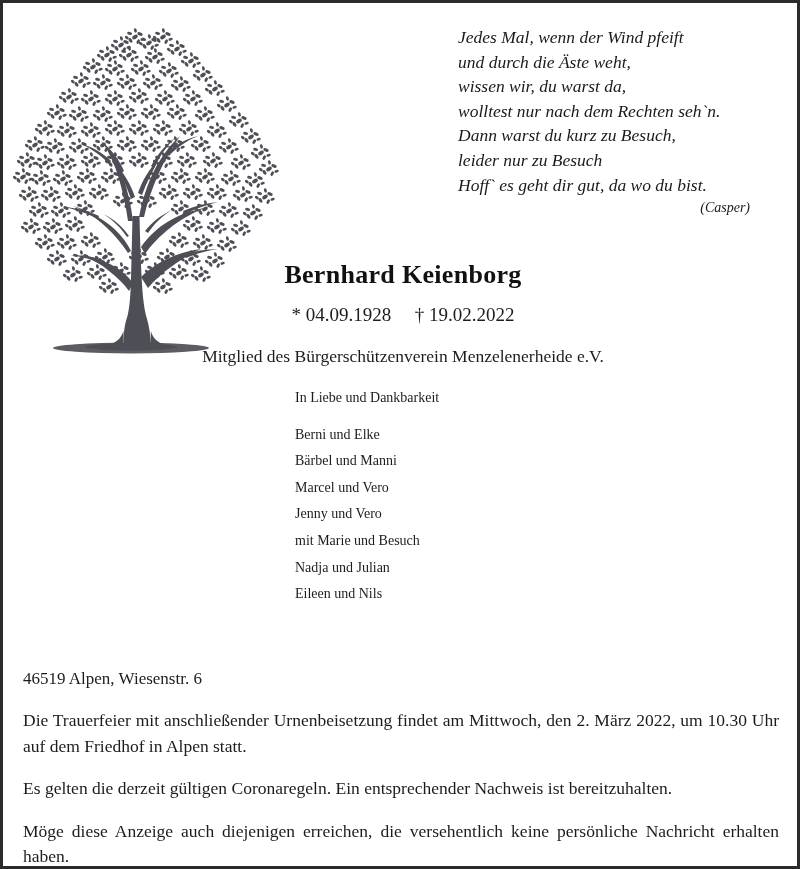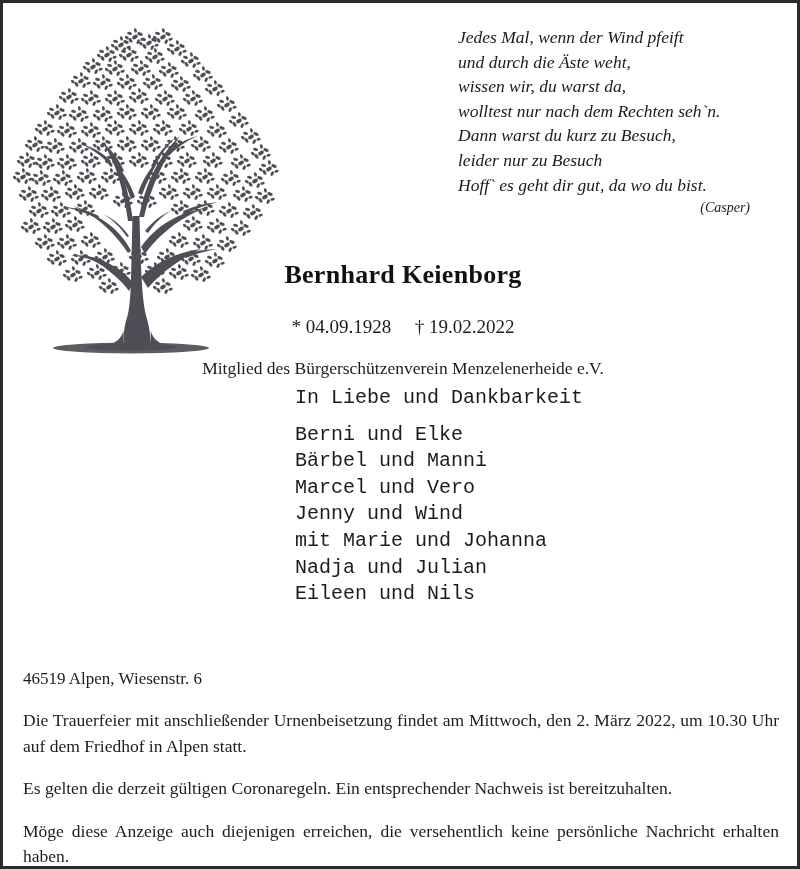--- a/index.html
+++ b/index.html
@@ -62,21 +62,21 @@
   .deceased-name {
     font-size: 26px;
     font-weight: bold;
     letter-spacing: 0.3px;
     line-height: 48px;
     color: #111111;
   }
   .life-dates {
     font-size: 19px;
     line-height: 28px;
-    margin-top: 14px;
+    margin-top: 2px;
     color: #1c1c1c;
   }
   .life-dates .sep { display: inline-block; width: 14px; }
   .membership {
     font-size: 17.5px;
     line-height: 26px;
     margin-top: 14px;
     color: #1c1c1c;
   }
 
@@ -89,23 +89,22 @@
   }
   .mourn-intro {
     font-size: 18.5px;
     line-height: 26px;
   }
   .mourn-names {
     margin-top: 10px;
   }
   .mourn-name {
     display: block;
-    font-size: 20px;
+    font-size: 14px;
     line-height: 26.6px;
-    font-family: Liberation Mono, monospace;
   }
 
   
   .footer {
     position: absolute;
     left: 20px;
     top: 664px;
     width: 756px;
   }
   .address-line {
@@ -322,22 +321,22 @@
   </div>
 
   <div class="mourners">
     <div class="mourn-intro">
       <span class="mourn-name">In Liebe und Dankbarkeit</span>
     </div>
     <div class="mourn-names">
       <span class="mourn-name">Berni und Elke</span>
       <span class="mourn-name">Bärbel und Manni</span>
       <span class="mourn-name">Marcel und Vero</span>
-      <span class="mourn-name">Jenny und Wind</span>
-      <span class="mourn-name">mit Marie und Johanna</span>
+      <span class="mourn-name">Jenny und Vero</span>
+      <span class="mourn-name">mit Marie und Besuch</span>
       <span class="mourn-name">Nadja und Julian</span>
       <span class="mourn-name">Eileen und Nils</span>
     </div>
   </div>
 
   <div class="footer">
     <div class="address-line">46519 Alpen, Wiesenstr. 6</div>
     <div class="footer-para">Die Trauerfeier mit anschließender Urnenbeisetzung findet am Mittwoch, den 2. März 2022, um 10.30 Uhr auf dem Friedhof in Alpen statt.</div>
     <div class="footer-para">Es gelten die derzeit gültigen Coronaregeln. Ein entsprechender Nachweis ist bereitzuhalten.</div>
     <div class="footer-para last-nojust">Möge diese Anzeige auch diejenigen erreichen, die versehentlich keine persönliche Nachricht erhalten haben.</div>

